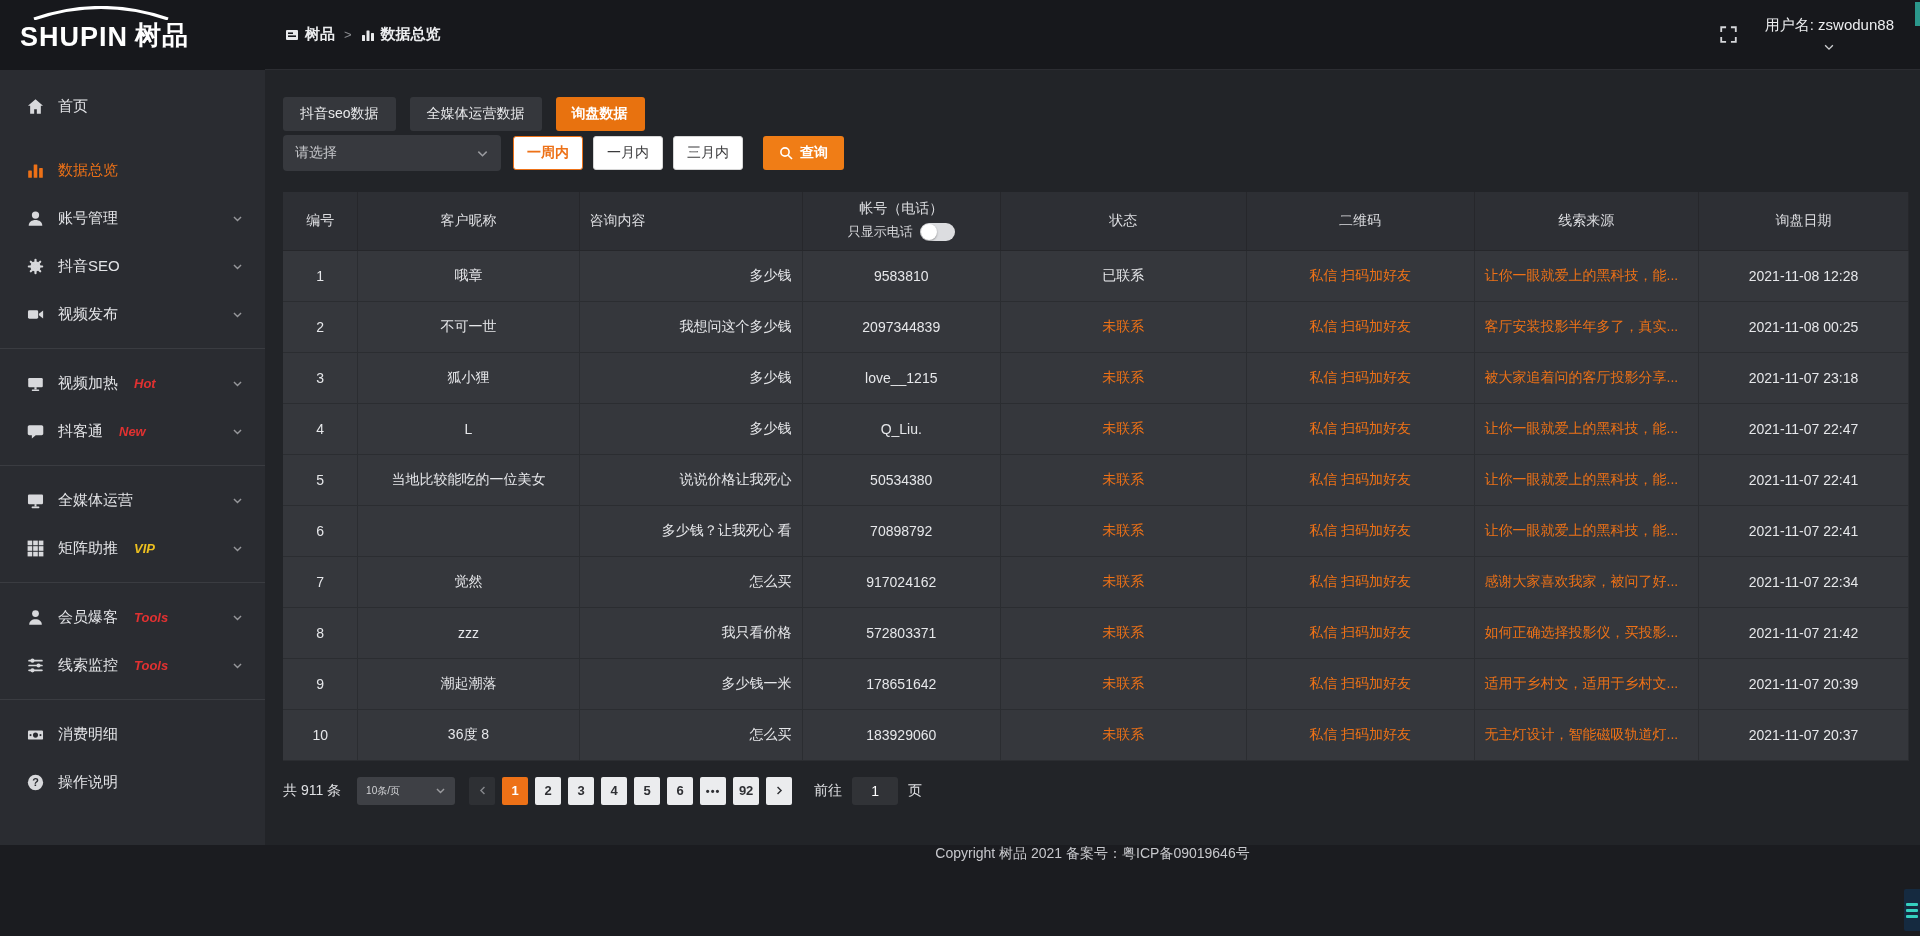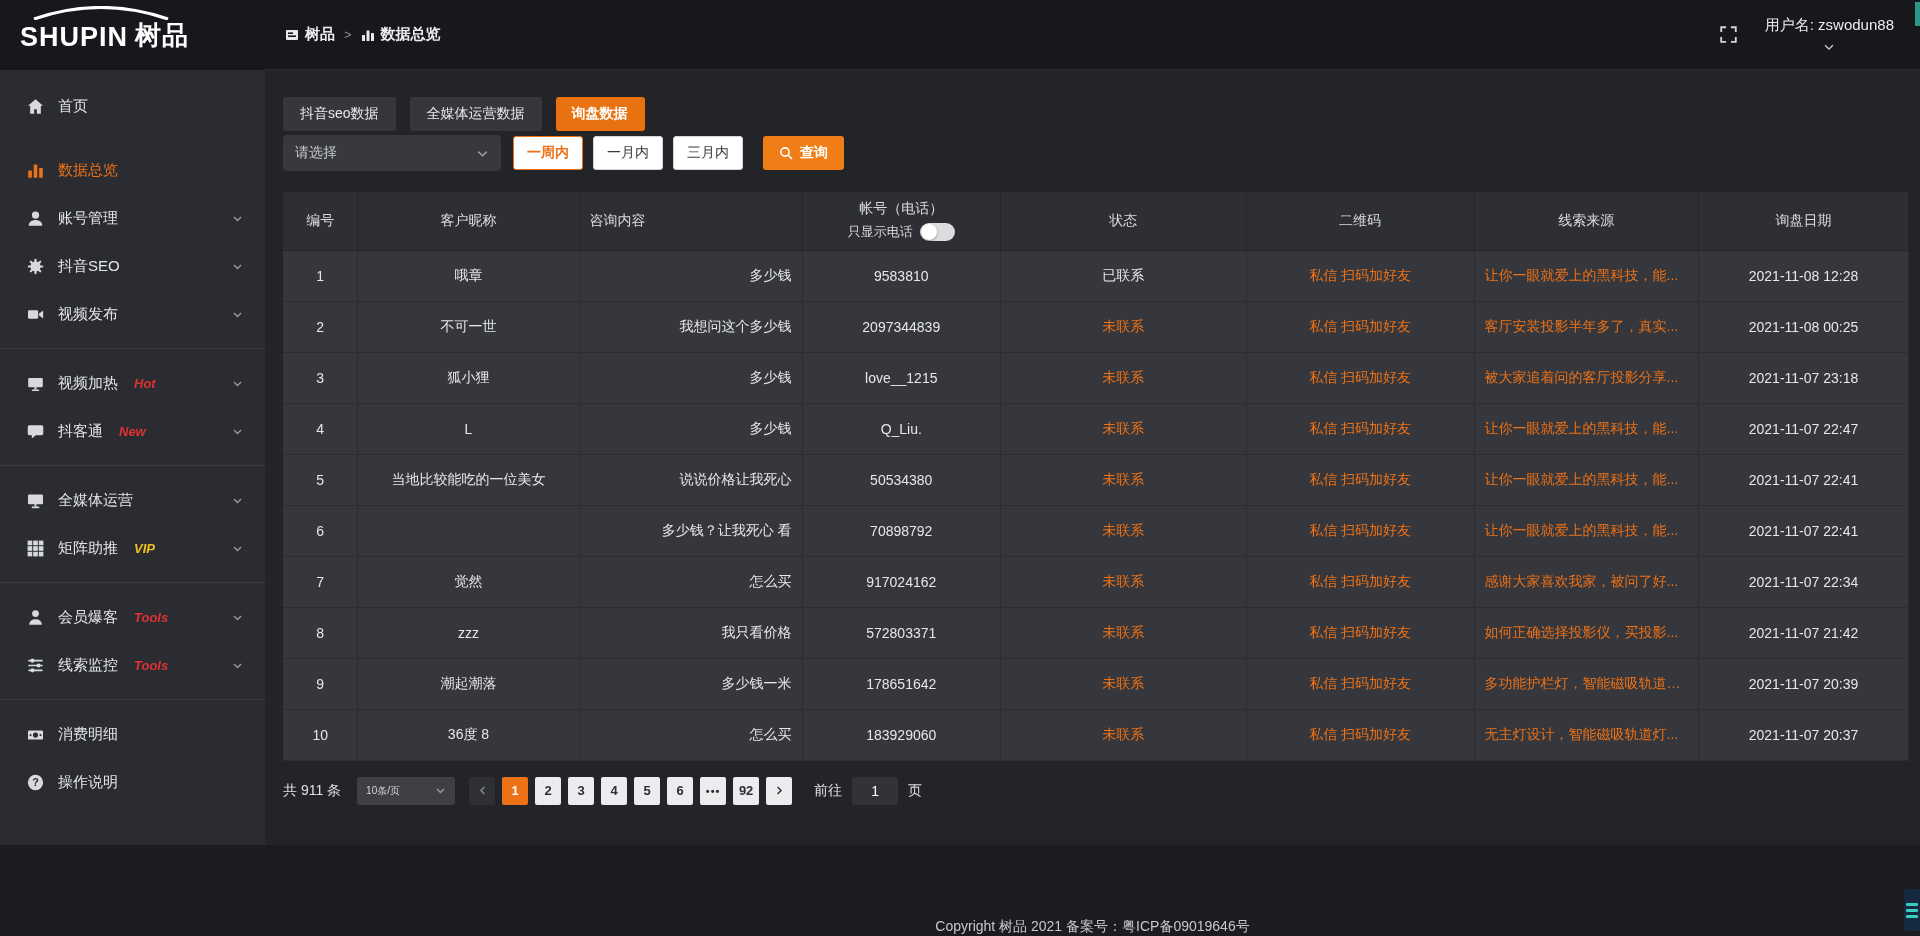--- a/index.html
+++ b/index.html
@@ -91,21 +91,21 @@
     display:flex; align-items:center; justify-content:center; font-weight:bold; font-size:13px;
     cursor:pointer; margin-left:7px; padding:0 4px; }
   .pg-btn.active { background:#ed7117; color:#fff; }
   .pg-btn.dots { letter-spacing:1px; font-size:11px; }
   .pg-goto { margin-left:22px; display:flex; align-items:center; gap:10px; font-size:14px; }
   .goto-input { width:46px; height:28px; background:#313337; border:none; border-radius:3px;
     color:#fff; text-align:center; font-size:14px; font-family:inherit; }
 
   
   .footer { position:absolute; left:0; bottom:0; width:1920px; height:91px; background:#1b1c20;
-    display:flex; align-items:flex-end; justify-content:center; padding-left:265px;
+    display:flex; align-items:flex-start; justify-content:center; padding-left:265px;
     color:#c7c8cc; font-size:14px; }
 
   
   .corner-widget { position:absolute; right:0; bottom:5px; width:16px; height:42px;
     background:#152a40; border-radius:2px 0 0 2px; display:flex; flex-direction:column;
     justify-content:center; gap:3px; padding:4px 2px; }
   .corner-widget i { display:block; height:3px; background:#35d0c0; border-radius:1px; }
   .top-sliver { position:absolute; right:0; top:2px; width:5px; height:24px; background:#2fae9f; opacity:.85; }
 </style>
 </head>
@@ -489,21 +489,21 @@
             <td class="src-cell">如何正确选择投影仪，买投影...</td>
             <td>2021-11-07 21:42</td>
           </tr>
           <tr>
             <td>9</td>
             <td>潮起潮落</td>
             <td class="td-left">多少钱一米</td>
             <td>178651642</td>
             <td class="status-uncontacted">未联系</td>
             <td><span class="qr-links">私信 扫码加好友</span></td>
-            <td class="src-cell">多功能护栏灯，智能磁吸轨道灯...</td>
+            <td class="src-cell">适用于乡村文，适用于乡村文...</td>
             <td>2021-11-07 20:39</td>
           </tr>
           <tr>
             <td>10</td>
             <td>36度 8</td>
             <td class="td-left">怎么买</td>
             <td>183929060</td>
             <td class="status-uncontacted">未联系</td>
             <td><span class="qr-links">私信 扫码加好友</span></td>
             <td class="src-cell">无主灯设计，智能磁吸轨道灯...</td>

